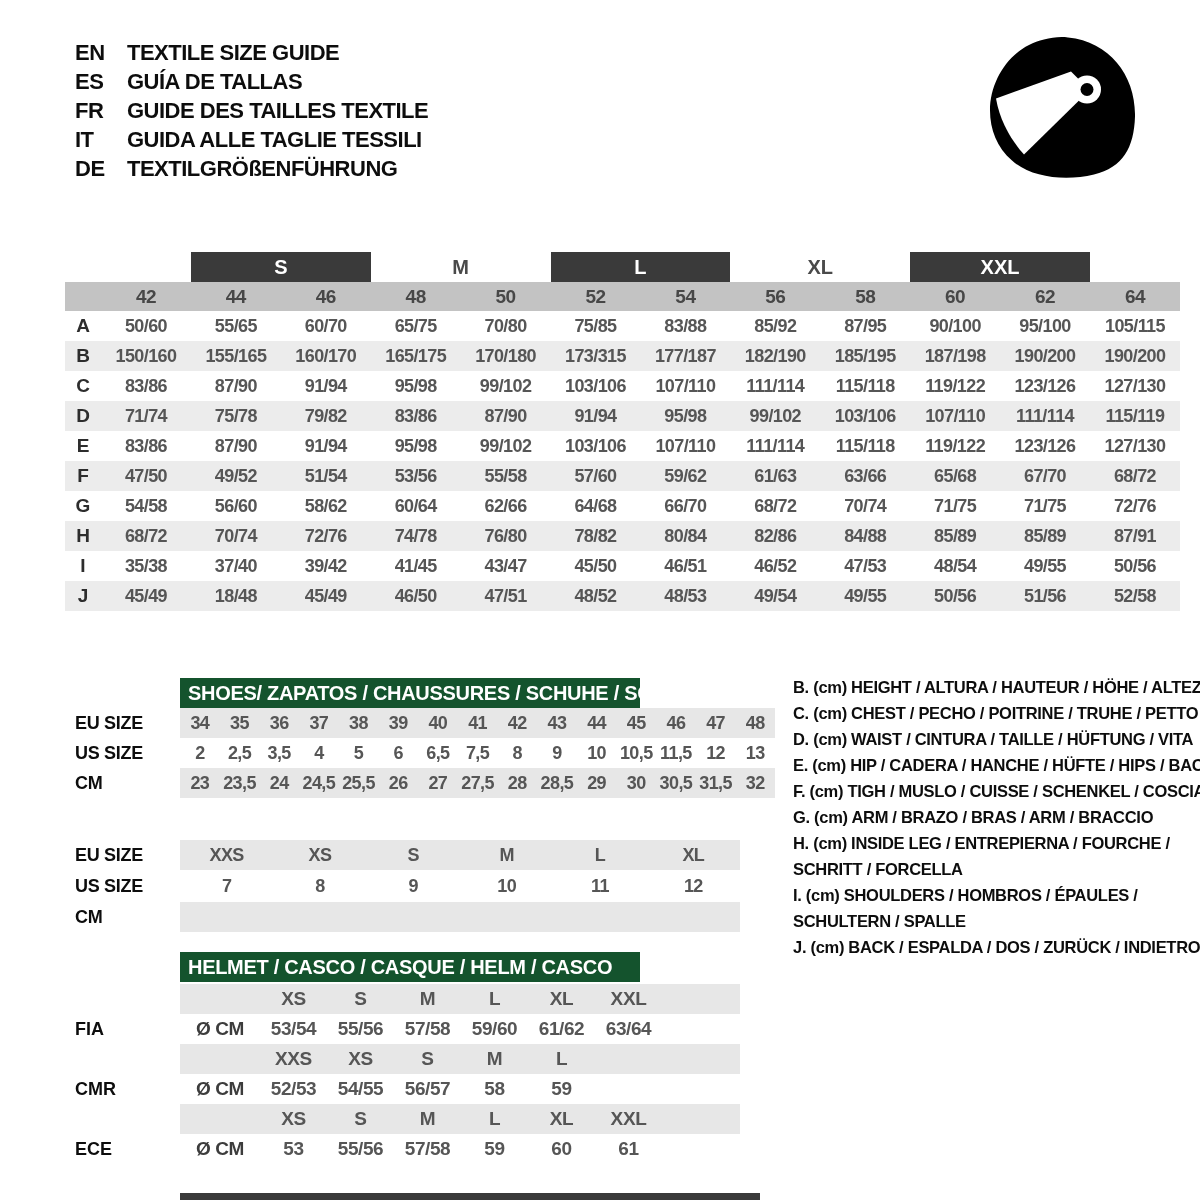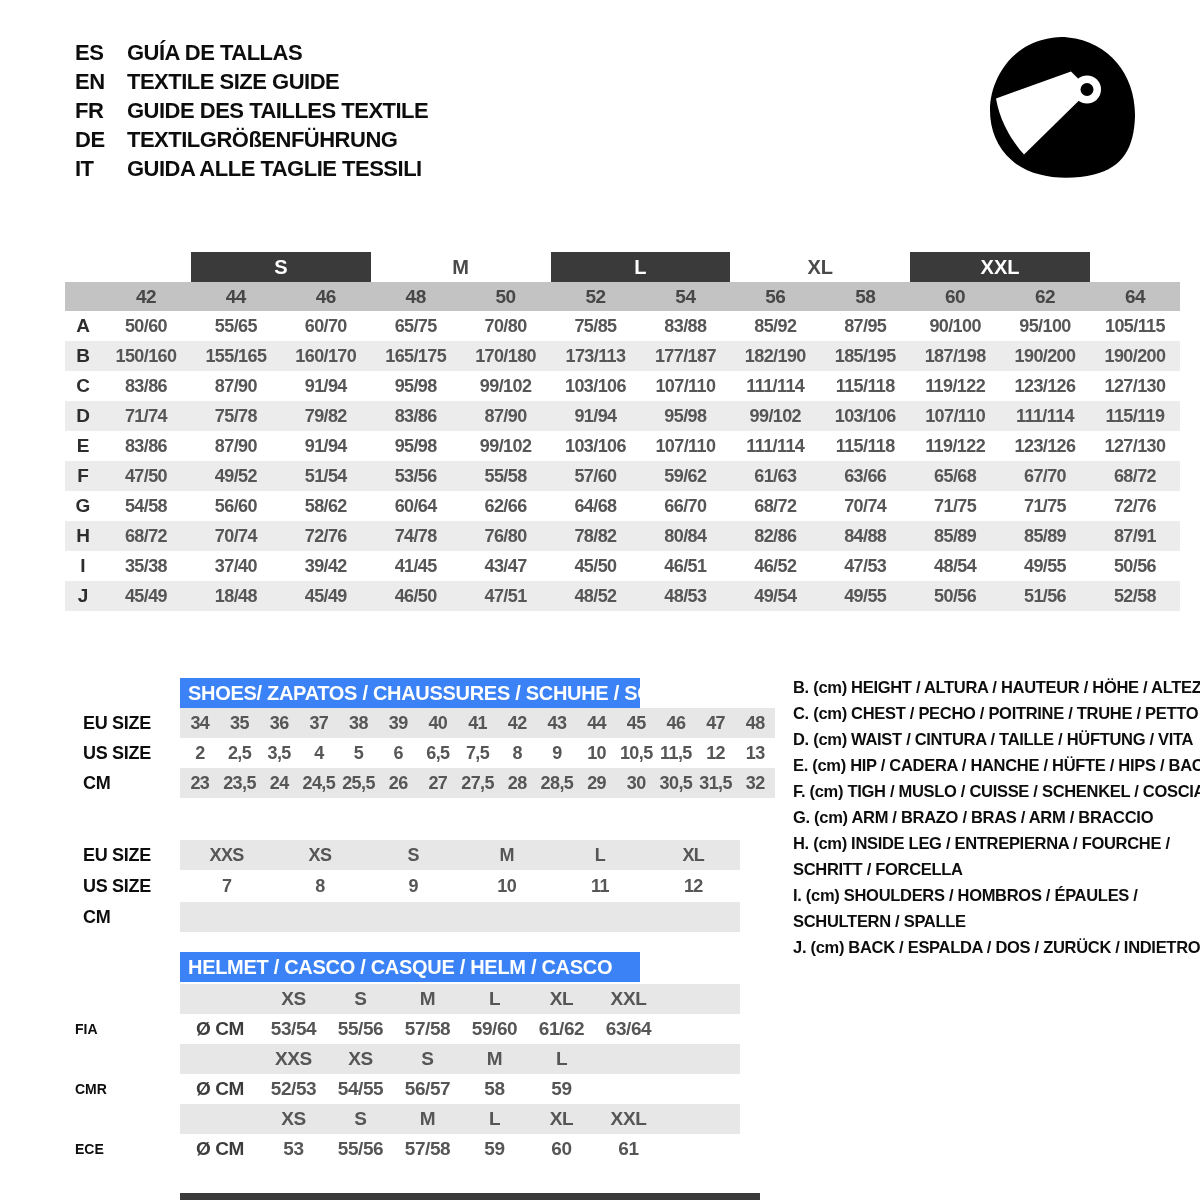--- a/index.html
+++ b/index.html
@@ -20,69 +20,69 @@
   .size-table td { text-align:center; padding:0; font-weight:bold; overflow:hidden; }
   .size-table col.letter-col { width:36px; }
   .group-row td { height:30px; font-size:20px; color:#4a4a4a; }
   .group-row td.dark { background:#3a3a3a; color:#ffffff; }
   .num-row td { height:29px; background:#c3c3c3; font-size:19px; color:#474747; letter-spacing:-0.5px; }
   .data-row td { height:30px; font-size:18px; color:#565656; letter-spacing:-0.6px; }
   .data-row td.letter { color:#2d2d2d; font-size:19px; letter-spacing:0; }
   .data-row.stripe td { background:#ececec; }
   
   .section-bar {
-    position:absolute; left:180px; width:460px; height:30px; background:#3b82f6;
+    position:absolute; left:180px; width:460px; height:30px; background:#14532d;
     color:#fff; display:flex; align-items:center; padding-left:8px;
     font-weight:bold; font-size:20px; letter-spacing:-0.3px; white-space:nowrap;
   }
   
   .srow { position:absolute; left:180px; height:30px; display:flex; align-items:center; }
   .srow.shaded { background:#e7e7e7; }
-  .slabel { position:absolute; left:-105px; width:100px; font-weight:bold; font-size:18px; color:#0d0d0d; letter-spacing:-0.3px;margin-left:8px; }
+  .slabel { position:absolute; left:-105px; width:100px; font-weight:bold; font-size:18px; color:#0d0d0d; letter-spacing:-0.3px; }
   .vals { display:flex; width:100%; }
   .vals span { flex:1; text-align:center; font-weight:bold; font-size:18px; color:#565656; letter-spacing:-0.6px; }
   
   .hrow { position:absolute; left:180px; width:560px; height:30px; display:grid;
           grid-template-columns:80px repeat(6,67px) 1fr; align-items:center; }
   .hrow.shaded { background:#e7e7e7; }
   .hcell { text-align:center; font-weight:bold; font-size:19px; color:#565656; letter-spacing:-0.4px; }
   .hcell.unit { color:#3c3c3c; }
-  .hlabel { position:absolute; left:-105px; width:100px; font-weight:bold; font-size:14px; color:#0d0d0d; }
+  .hlabel { position:absolute; left:-105px; width:100px; font-weight:bold; font-size:18px; color:#0d0d0d; }
   
   .legend { position:absolute; left:793px; top:674px; width:396px; }
   .legend-line { font-weight:bold; font-size:16.5px; color:#0d0d0d; line-height:26px;
                  white-space:nowrap; letter-spacing:-0.3px; }
   
   .bottom-cut-bar { position:absolute; left:180px; top:1193px; width:580px; height:7px; background:#3a3a3a; }
 </style>
 </head>
 <body>
 
 <div class="page">
 
   <div class="lang-block">
       <div class="lang-row">
+        <span class="lang-code">EN</span>
+        <span class="lang-title">TEXTILE SIZE GUIDE</span>
+      </div>
+      <div class="lang-row">
         <span class="lang-code">ES</span>
         <span class="lang-title">GUÍA DE TALLAS</span>
-      </div>
-      <div class="lang-row">
-        <span class="lang-code">EN</span>
-        <span class="lang-title">TEXTILE SIZE GUIDE</span>
       </div>
       <div class="lang-row">
         <span class="lang-code">FR</span>
         <span class="lang-title">GUIDE DES TAILLES TEXTILE</span>
       </div>
       <div class="lang-row">
+        <span class="lang-code">IT</span>
+        <span class="lang-title">GUIDA ALLE TAGLIE TESSILI</span>
+      </div>
+      <div class="lang-row">
         <span class="lang-code">DE</span>
         <span class="lang-title">TEXTILGRÖßENFÜHRUNG</span>
-      </div>
-      <div class="lang-row">
-        <span class="lang-code">IT</span>
-        <span class="lang-title">GUIDA ALLE TAGLIE TESSILI</span>
       </div>
     </div>
 
   <div class="helmet-icon">
     <svg viewBox="0 0 160 150" width="160" height="155" aria-hidden="true">
       <path d="M86,5 C128,9 154,44 153,84 C152,115 141,135 112,142 C83,149 49,145 30,128
                C15,115 8,97 8,78 C8,46 30,14 62,7 C70,5 78,4 86,5 Z" fill="#000"></path>
       <path d="M14,66 L89,39 L100,50 C103,57 101,64 96,69 L42,122 C31,110 18,90 14,66 Z" fill="#fff"></path>
       <circle cx="105" cy="57" r="14" fill="#fff"></circle>
       <circle cx="105" cy="57" r="6.5" fill="#000"></circle>
@@ -146,21 +146,21 @@
           <td>95/100</td>
           <td>105/115</td>
         </tr>
         <tr class="data-row stripe">
           <td class="letter">B</td>
           <td>150/160</td>
           <td>155/165</td>
           <td>160/170</td>
           <td>165/175</td>
           <td>170/180</td>
-          <td>173/113</td>
+          <td>173/315</td>
           <td>177/187</td>
           <td>182/190</td>
           <td>185/195</td>
           <td>187/198</td>
           <td>190/200</td>
           <td>190/200</td>
         </tr>
         <tr class="data-row">
           <td class="letter">C</td>
           <td>83/86</td>

